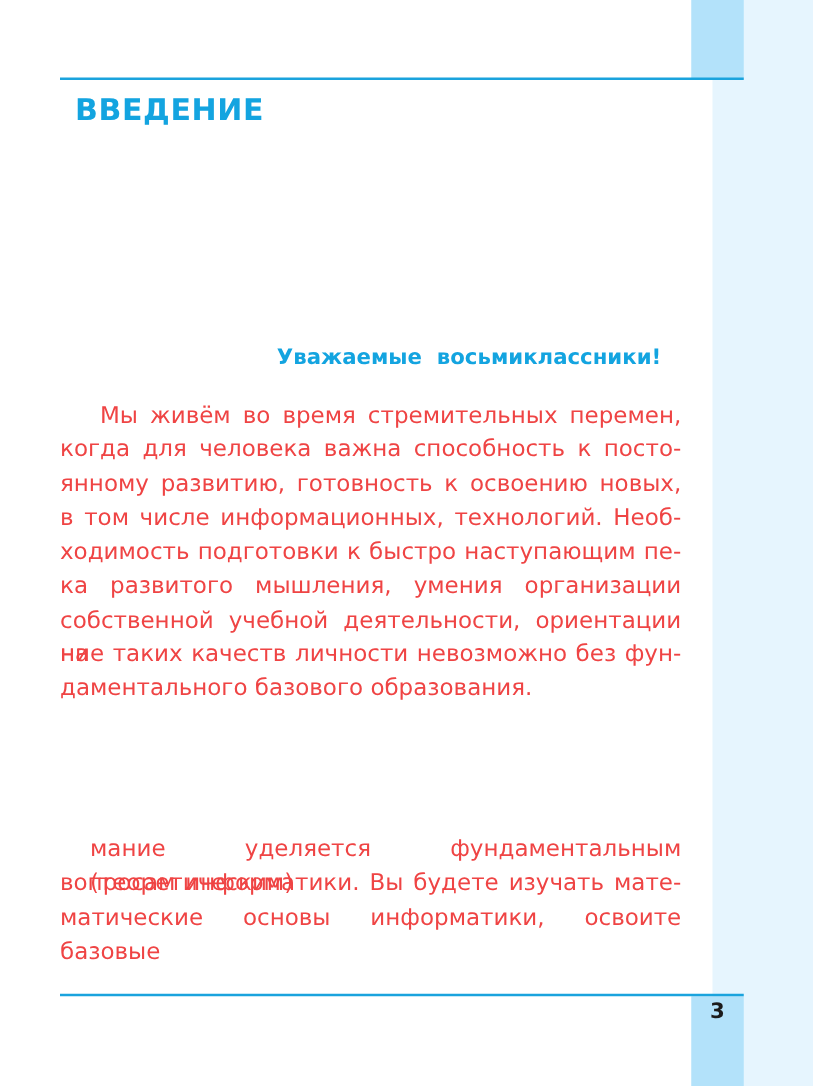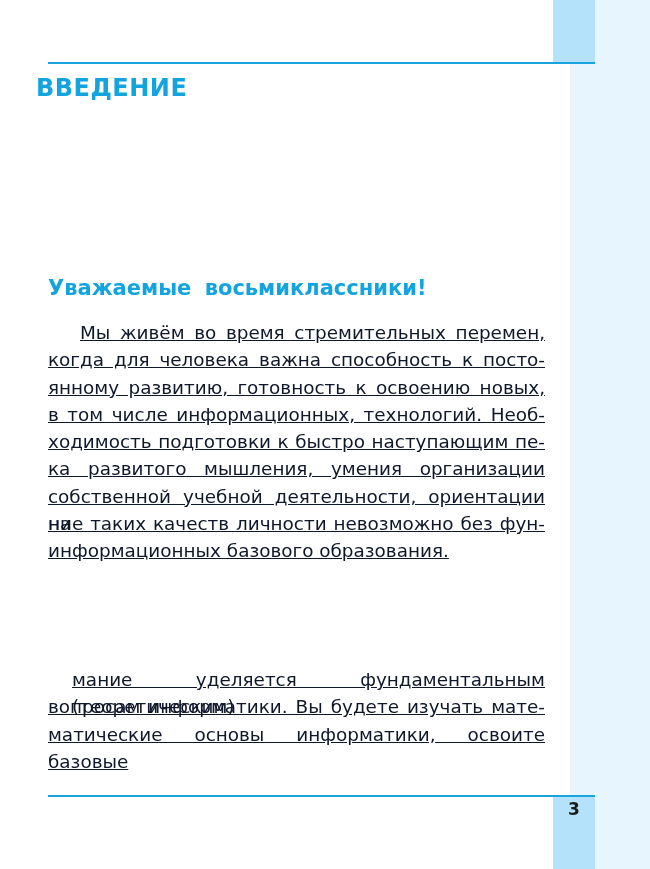--- a/index.html
+++ b/index.html
@@ -4,27 +4,27 @@
   <style>
     html, body { margin:0; padding:0; }
     body { width:650px; height:869px; position:relative; background:#ffffff; overflow:hidden;
       font-family:"DejaVu Sans", sans-serif; }
     .strip-light { position:absolute; left:570px; top:0; width:80px; height:869px; background:#e6f5fe; }
     .strip-top { position:absolute; left:553px; top:0; width:42px; height:63px; background:#b3e2fa; }
     .strip-bottom { position:absolute; left:553px; top:797px; width:42px; height:72px; background:#b3e2fa; }
     .rule { position:absolute; left:48px; width:547px; height:2px; background:#1aa3dd; }
     .rule.top { top:62px; }
     .rule.bottom { top:795px; }
-    .heading { position:absolute; left:36px; top:74px; font-size:24px; font-weight:bold; color:#13a4e0;
+    .heading { position:absolute; left:60px; top:74px; font-size:24px; font-weight:bold; color:#13a4e0;
       letter-spacing:0.5px; margin:0; }
-    .greeting { position:absolute; left:48px; width:497px; top:276px; text-align:left; font-size:21px;
+    .greeting { position:absolute; left:32px; width:497px; top:276px; text-align:right; font-size:17px;
       font-weight:bold; color:#13a4e0; word-spacing:6px; margin:0; }
     .para { position:absolute; left:48px; width:497px; margin:0; }
-    .line { display:block; height:27.3px; line-height:27.3px; font-size:18.4px; color:#0f172a;
-      text-align:justify; text-align-last:justify; white-space:nowrap; overflow:visible;text-decoration:underline; }
+    .line { display:block; height:27.3px; line-height:27.3px; font-size:18.4px; color:#ef4444;
+      text-align:justify; text-align-last:justify; white-space:nowrap; overflow:visible; }
     .line.last { text-align-last:left; }
     .line.indent { padding-left:32px; }
     .p1 { top:319px; }
     .p2 { top:666px; }
     .page-number { position:absolute; left:553px; width:42px; top:799px; text-align:center;
       font-size:17px; font-weight:bold; color:#1b1b1b; }
   </style>
 </head>
 <body>
 
@@ -39,21 +39,21 @@
 
 <div class="para p1">
   <span class="line indent" style="white-space: normal;">Мы живём во время стремительных перемен,</span>
   <span class="line" style="white-space: normal;">когда для человека важна способность к посто-</span>
   <span class="line" style="white-space: normal;">янному развитию, готовность к освоению новых,</span>
   <span class="line" style="white-space: normal;">в том числе информационных, технологий. Необ-</span>
   <span class="line" style="white-space: normal;">ходимость подготовки к быстро наступающим пе-</span>
   <span class="line" style="white-space: normal;">ка развитого мышления, умения организации</span>
   <span class="line" style="white-space: normal;">собственной учебной деятельности, ориентации на</span>
   <span class="line" style="white-space: normal;">ние таких качеств личности невозможно без фун-</span>
-  <span class="line last" style="white-space: normal;">информационных базового образования.</span>
+  <span class="line last" style="white-space: normal;">даментального базового образования.</span>
 </div>
 
 <div class="para p2">
   <span class="line" style="white-space: normal; margin-left: 24px;">мание уделяется фундаментальным (теоретическим)</span>
   <span class="line" style="white-space: normal;">вопросам информатики. Вы будете изучать мате-</span>
   <span class="line" style="white-space: normal;">матические основы информатики, освоите базовые</span>
 </div>
 
 <div class="page-number">3</div>
 

